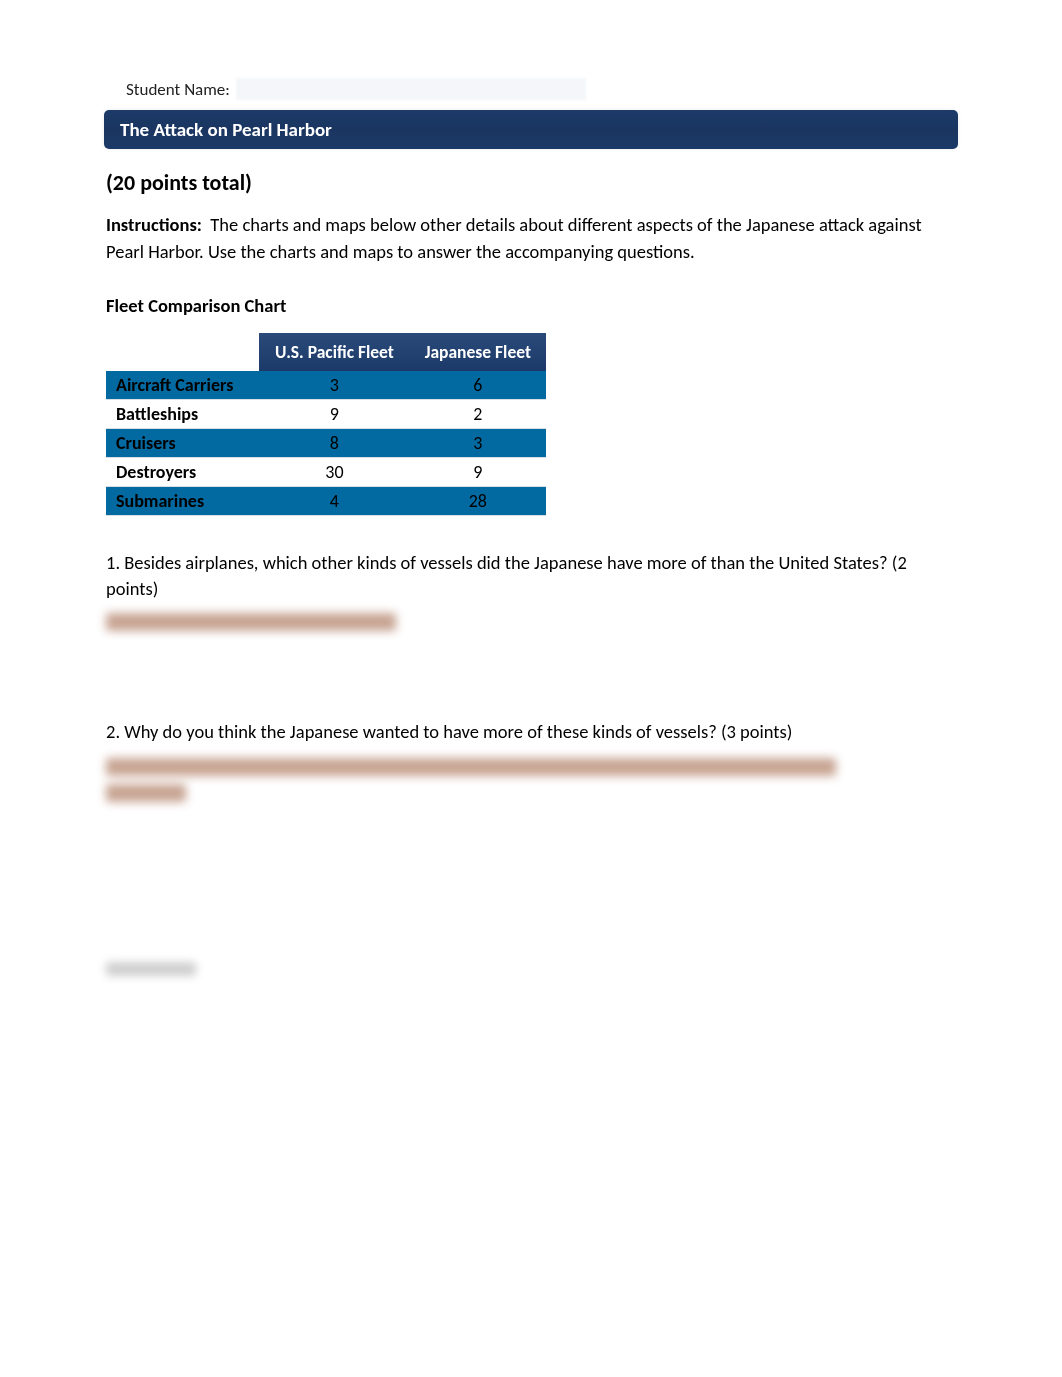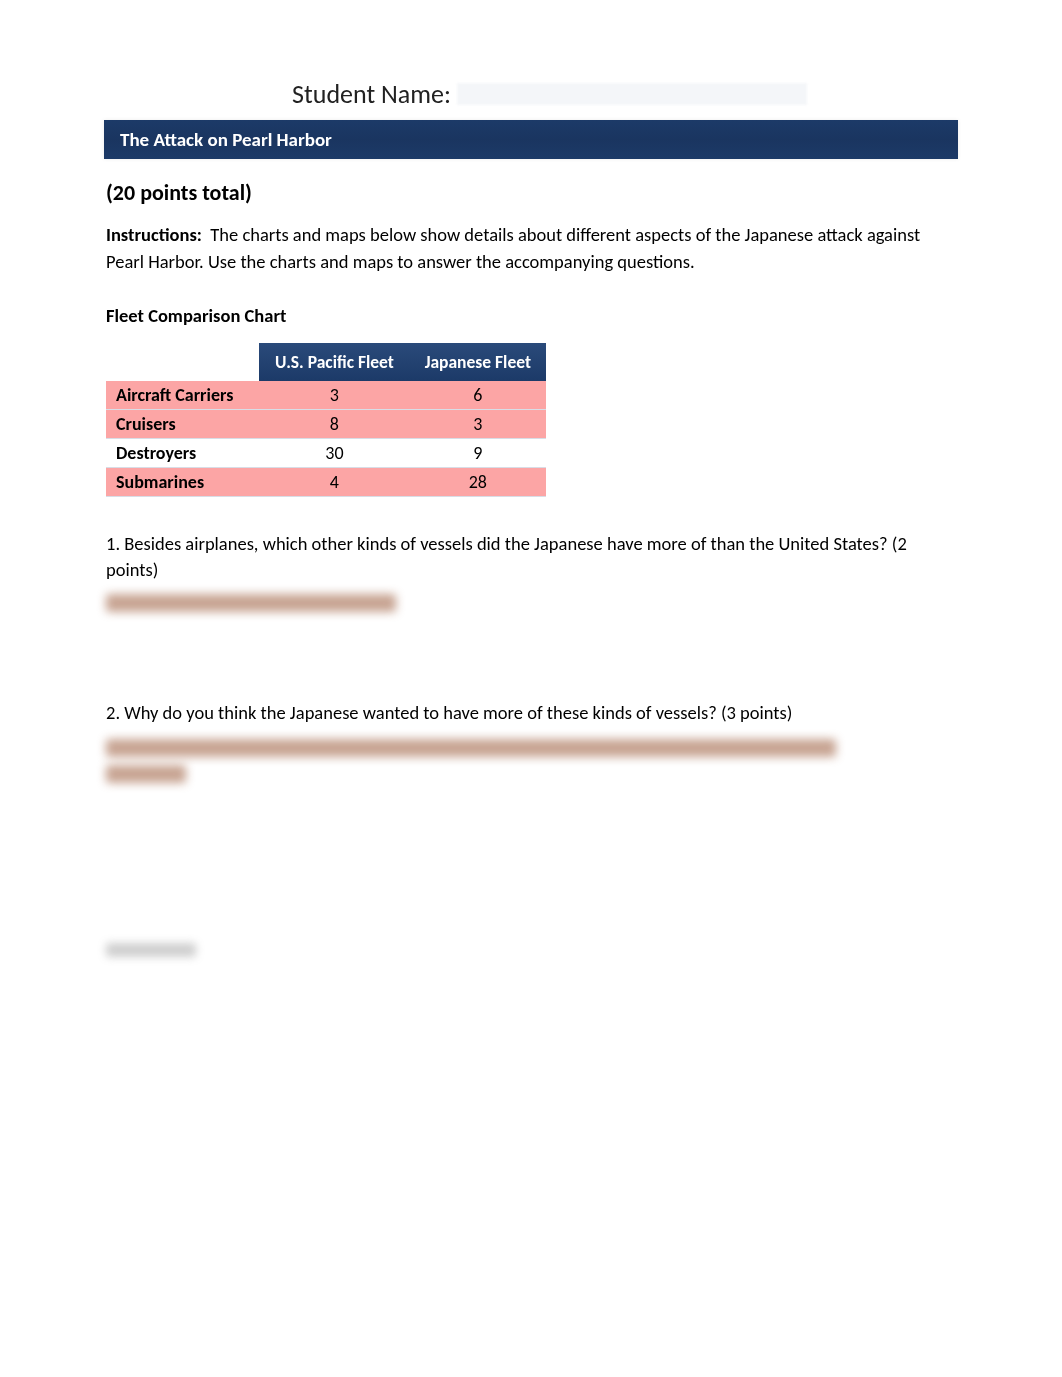--- a/index.html
+++ b/index.html
@@ -7,43 +7,42 @@
       font-family: Calibri, Arial, sans-serif;
       background: #ffffff;
       width: 1062px;
       height: 1377px;
       padding: 78px 106px 0 106px;
       color: #000;
       font-size: 18.5px;
     }
     .student-row {
       margin-bottom: 10px;
-      margin-left: 37px;
-      font-size: 26px;
+      margin-left: 20px;
+      font-size: 17px;
       display: flex;
       align-items: center;
-      justify-content: center;
     }
     .student-label { color: #222; }
     .student-blank {
       display: inline-block;
       width: 350px;
       height: 22px;
       margin-left: 6px;
       background: #eef1f6;
       filter: blur(1px);
       opacity: 0.6;
     }
     .title-bar {
       background: linear-gradient(to bottom, #1c3a68 0%, #1a3560 50%, #1c3a68 100%);
       color: #fff;
       font-weight: bold;
       padding: 8px 16px;
       font-size: 19px;
-      border-radius: 0;
+      border-radius: 5px;
       margin-left: -2px;
       margin-right: -2px;
       box-shadow: 0 0 4px rgba(0,0,0,0.08);
     }
     .points {
       font-weight: bold;
       margin-top: 20px;
       margin-bottom: 16px;
       font-size: 22px;
     }
@@ -68,21 +67,21 @@
       padding: 8px 8px;
       font-size: 17.5px;
     }
     thead th:first-child { background: #fff; }
     tbody td {
       padding: 3px 10px;
       font-size: 18px;
     }
     tbody td.label { font-weight: bold; text-align: left; }
     tbody td.val { text-align: center; }
-    tbody tr.odd { background: #fca5a5; }
+    tbody tr.odd { background: #0369a1; }
     tbody tr.even { background: #fff; }
     .row-border td { border-bottom: 1px solid #d8dde6; }
     .question {
       margin-top: 34px;
       line-height: 1.45;
     }
     .blur-line {
       margin-top: 10px;
       height: 18px;
       border-radius: 3px;
@@ -103,38 +102,43 @@
   <span class="student-label">Student Name:</span>
   <span class="student-blank"></span>
 </div>
 
 <div class="title-bar">The Attack on Pearl Harbor</div>
 
 <div class="points">(20 points total)</div>
 
 <div class="instructions">
   <span class="instructions-label">Instructions:</span>
-  &nbsp;<span>The charts and maps below show details about different aspects of the Japanese attack against Pearl Harbor. Use the charts and maps to answer the accompanying questions.</span>
+  &nbsp;<span>The charts and maps below other details about different aspects of the Japanese attack against Pearl Harbor. Use the charts and maps to answer the accompanying questions.</span>
 </div>
 
 <div class="chart-title">Fleet Comparison Chart</div>
 
 <table>
   <thead>
     <tr>
       <th></th>
       <th>U.S. Pacific Fleet</th>
       <th>Japanese Fleet</th>
     </tr>
   </thead>
   <tbody>
     <tr class="odd row-border">
       <td class="label">Aircraft Carriers</td>
       <td class="val">3</td>
       <td class="val">6</td>
+    </tr>
+    <tr class="even row-border">
+      <td class="label">Battleships</td>
+      <td class="val">9</td>
+      <td class="val">2</td>
     </tr>
     <tr class="odd row-border">
       <td class="label">Cruisers</td>
       <td class="val">8</td>
       <td class="val">3</td>
     </tr>
     <tr class="even row-border">
       <td class="label">Destroyers</td>
       <td class="val">30</td>
       <td class="val">9</td>

